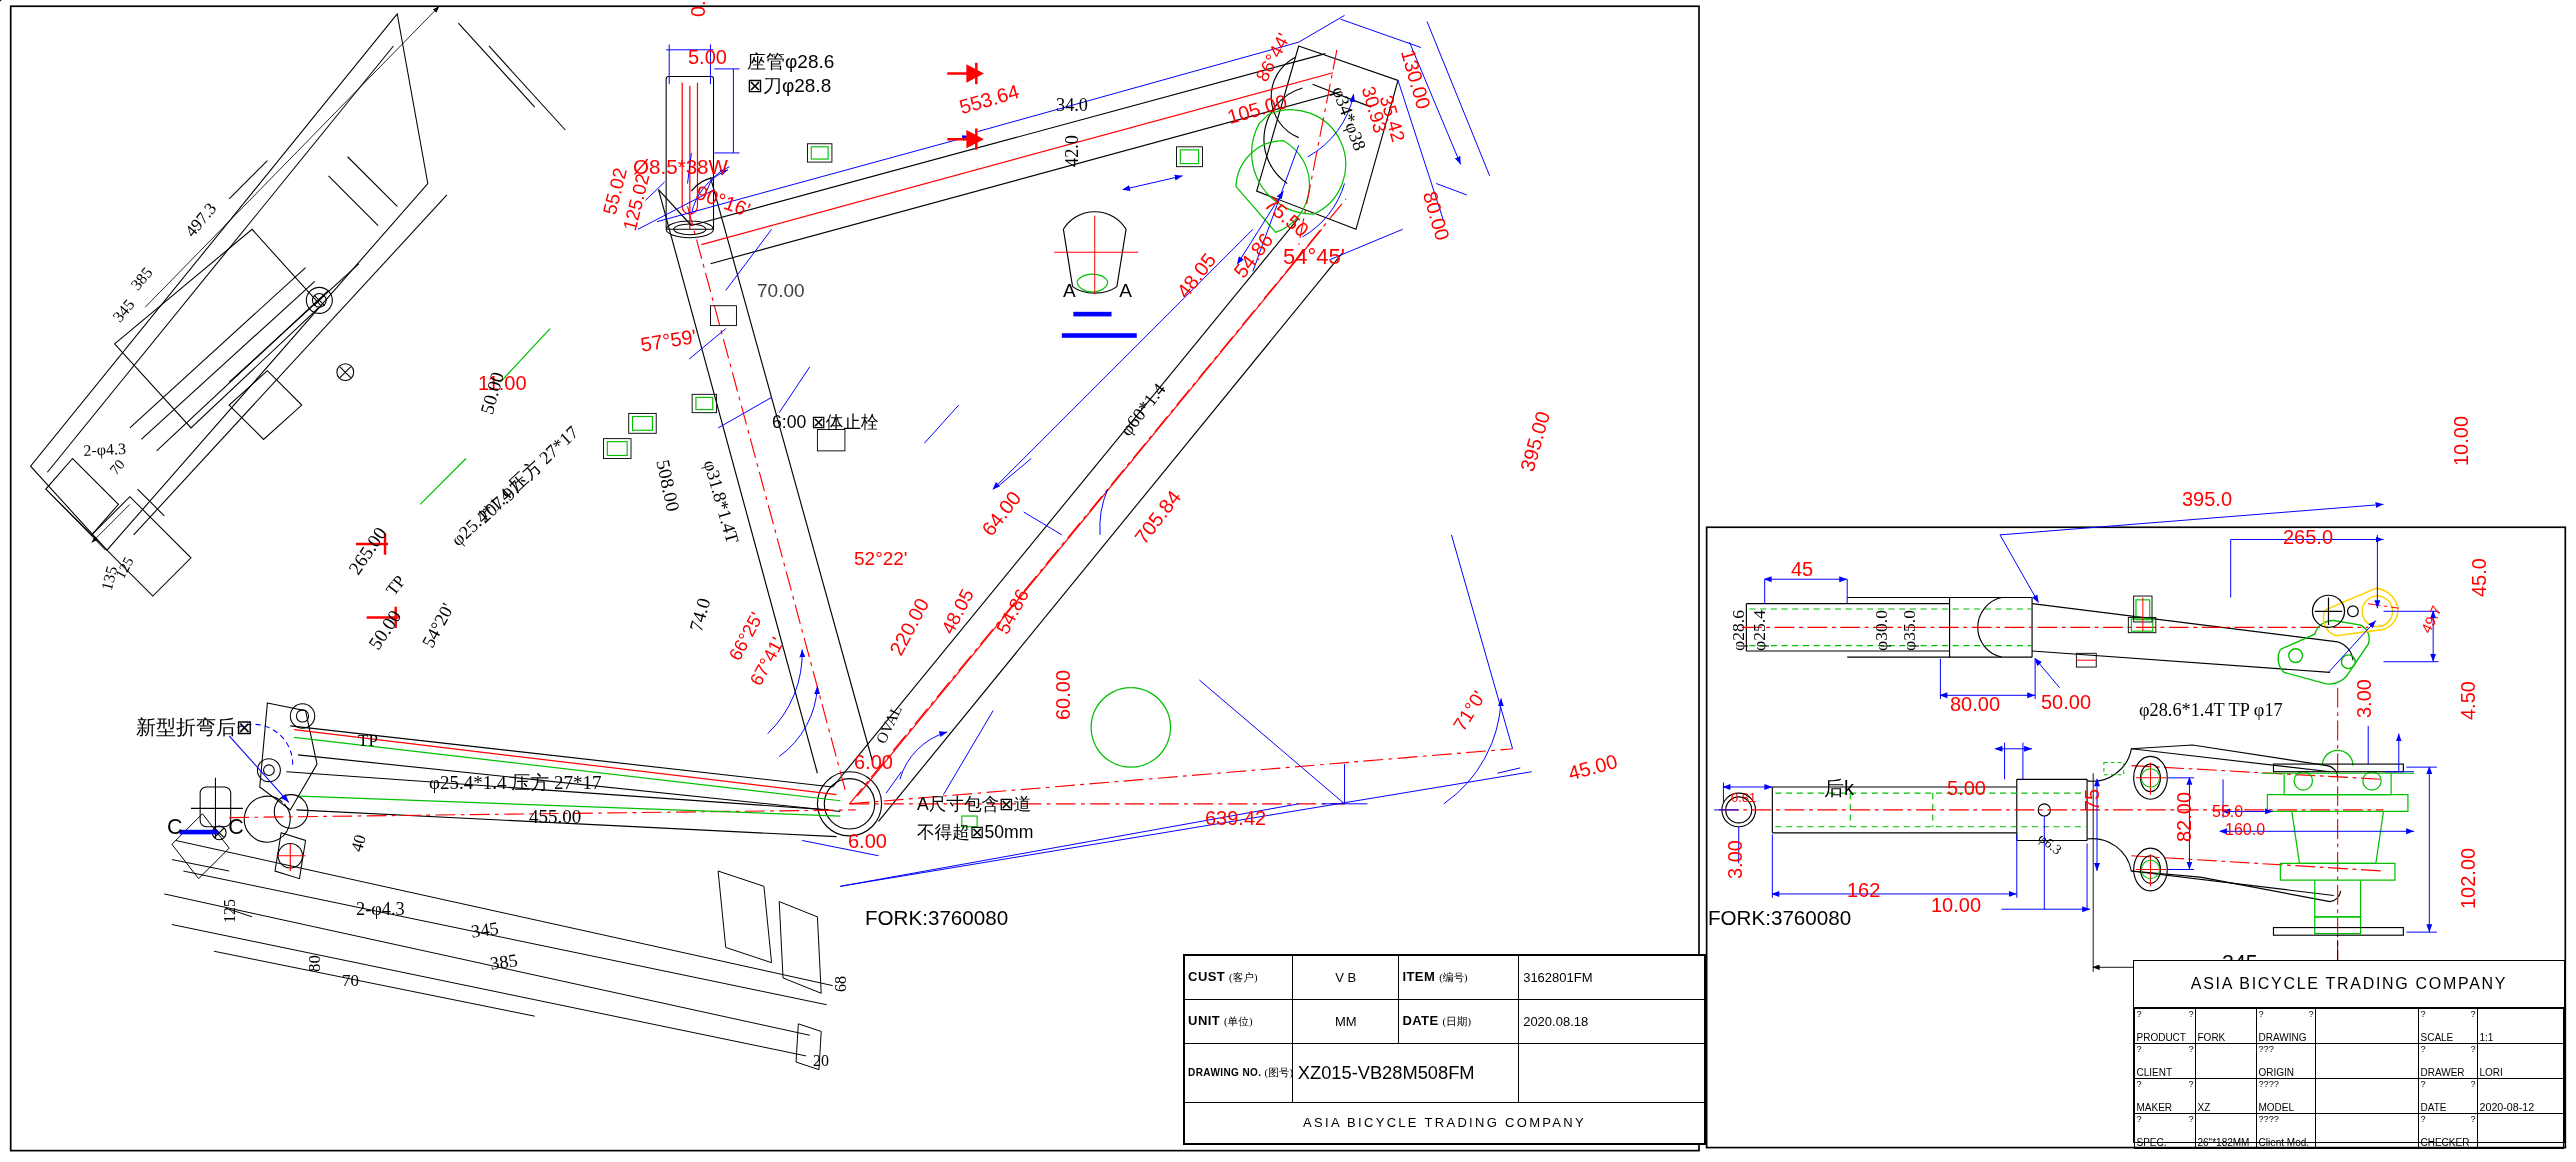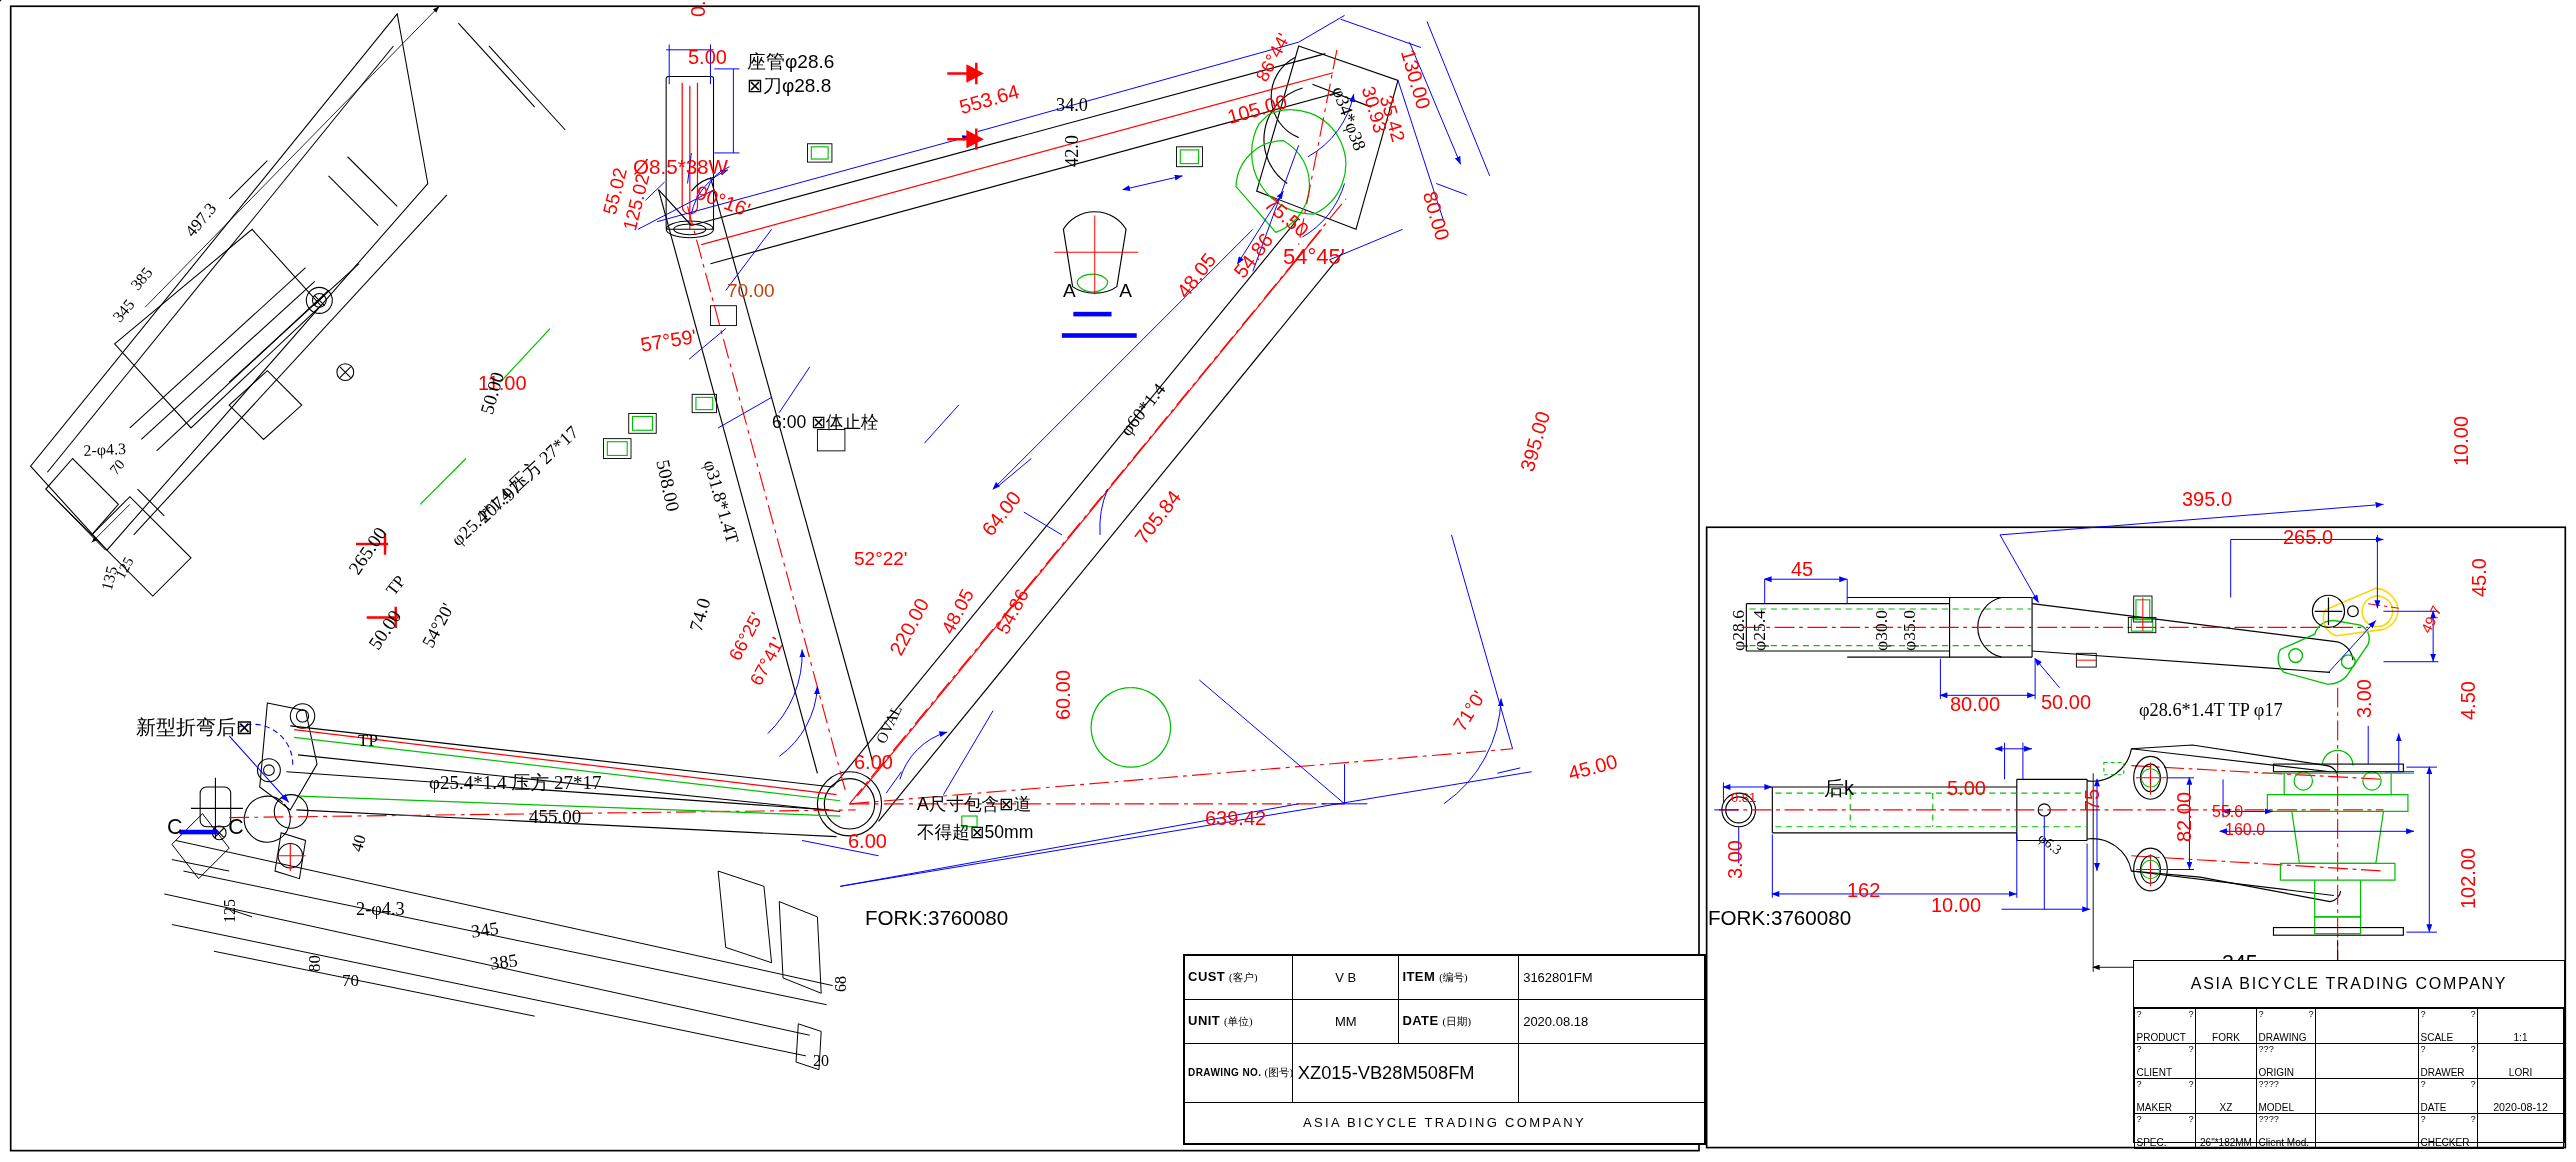--- a/index.html
+++ b/index.html
@@ -24,27 +24,27 @@
   #title-block-fork{left:2133px;top:960px;width:432px;height:183px;}
   #title-block-fork .co{height:46px;display:flex;align-items:center;justify-content:center;
        border-bottom:0.8px solid #000;font-size:16px;letter-spacing:1.7px;}
   #title-block-fork table{width:100%;border-collapse:collapse;table-layout:fixed;}
   #title-block-fork td{border:0.8px solid #000;height:34px;font-size:10px;padding:0 1.5px;
        vertical-align:bottom;white-space:nowrap;overflow:hidden;}
   .qcell{position:relative;}
   .qmark{position:absolute;top:0.8px;left:1.5px;right:1.5px;display:flex;justify-content:space-between;
        font-size:9.2px;line-height:1;}
   .qlab{display:block;padding-top:10.7px;font-size:10px;}
-  .rval{text-align:center;font-size:11.5px;}
+  .rval{text-align:left;font-size:11.5px;}
 
   
   .t{position:absolute;white-space:nowrap;line-height:1;}
   .blk{color:#000;}
   .red{color:#ff0000;}
-  .blu{color:#c2410c;}
+  .blu{color:#404040;margin-left:30px;}
   .serif{font-family:"Liberation Serif",serif;}
   .sans{font-family:"Liberation Sans",sans-serif;}
 
   #fork-label-main{left:865px;top:908px;font-size:20.6px;font-family:"Liberation Sans",sans-serif;color:#000;}
   #fork-label-right{left:1708px;top:908px;font-size:20.6px;font-family:"Liberation Sans",sans-serif;color:#000;}
 </style>
 </head>
 <body>
 
 <div id="sheet">

